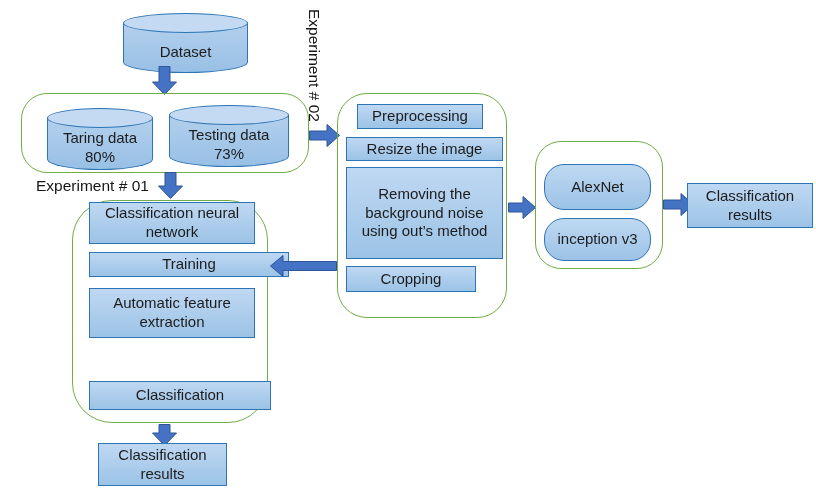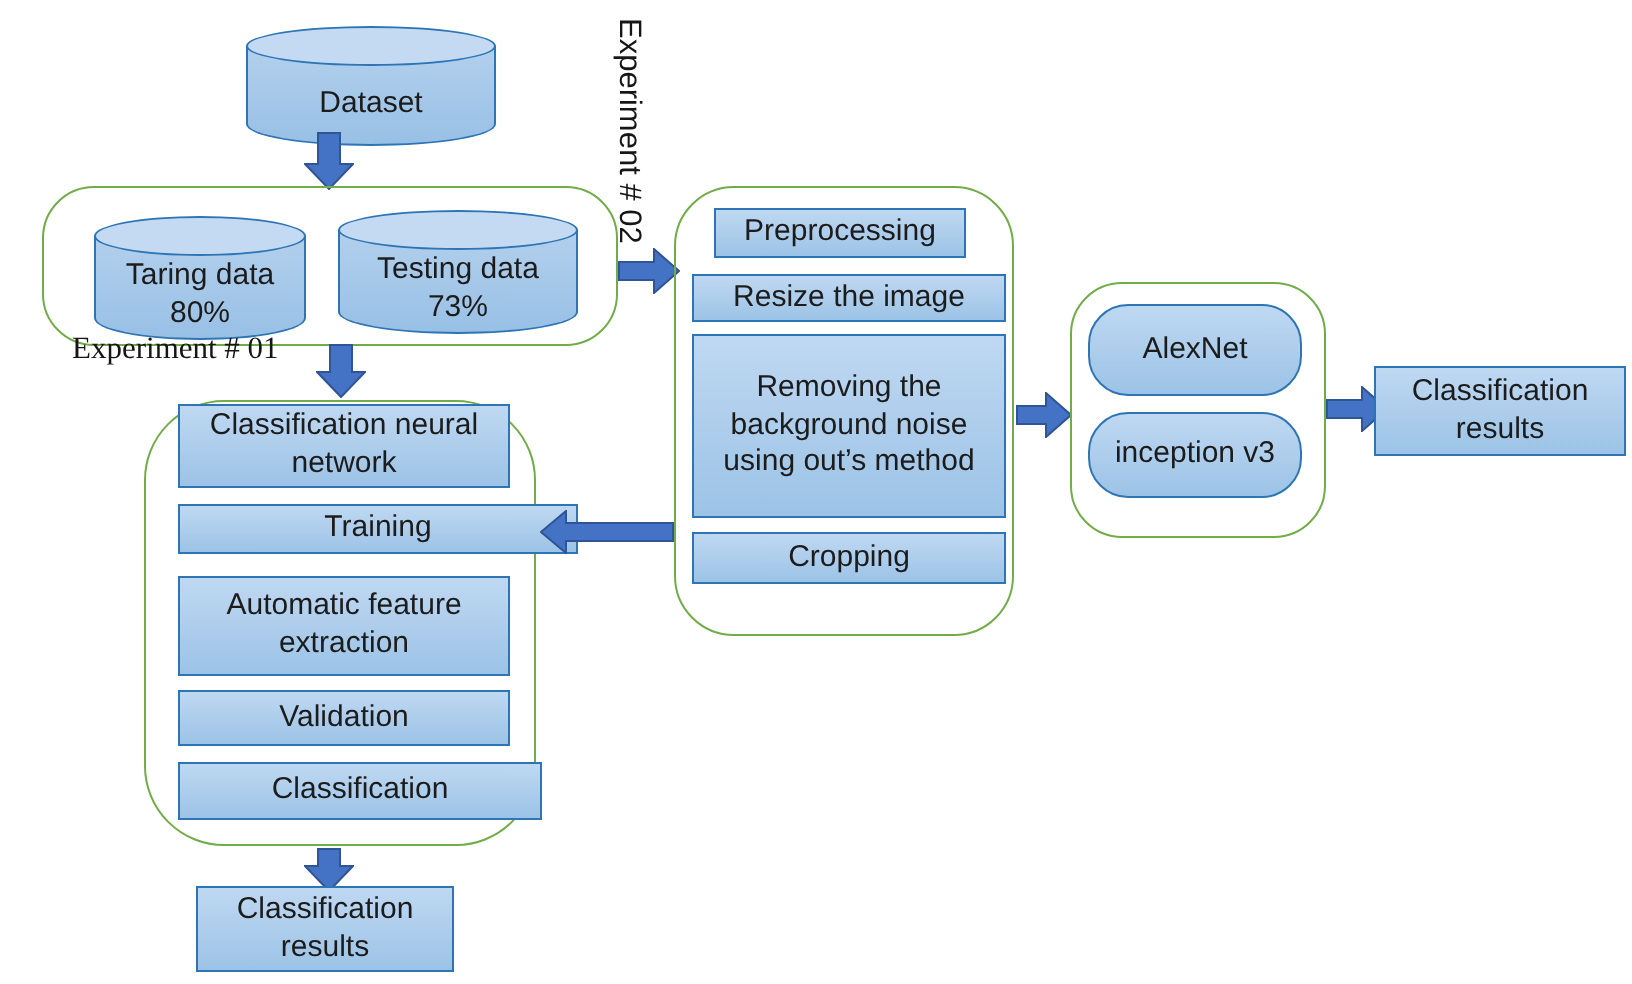--- a/index.html
+++ b/index.html
@@ -12,21 +12,21 @@
     position:absolute;border:1.6px solid #70AD47;background:transparent;
     box-sizing:border-box;
   }
   
   .box{
     position:absolute;border:1.5px solid #2E75B6;
     background:linear-gradient(to bottom,#BFD8F2 0%,#9CC3E6 100%);
     display:flex;align-items:center;justify-content:center;text-align:center;
     font-size:15px;line-height:1.25;box-sizing:border-box;padding:0 4px;
   }
-  .box.rounded{border-radius:20px;}
+  .box.rounded{border-radius:20px;margin-top:12px;}
   
   .cyl{position:absolute;}
   .cyl-body{
     position:absolute;left:0;right:0;top:10px;bottom:0;box-sizing:border-box;
     border:1.5px solid #2E75B6;border-top:none;
     border-radius:0 0 50% 50% / 0 0 11px 11px;
     background:linear-gradient(to bottom,#B3D0ED 0%,#98C0E5 100%);
   }
   .cyl-top{
     position:absolute;left:0;right:0;top:0;height:20px;box-sizing:border-box;
@@ -69,44 +69,41 @@
 80%</div>
   </div>
 
   <div class="cyl" style="left:169px;top:105px;width:120px;height:62px;">
     <div class="cyl-body"></div>
     <div class="cyl-top"></div>
     <div class="cyl-label">Testing data
 73%</div>
   </div>
 
-  <div class="label" style="left:36px;top:166px;font-family:Liberation Serif, serif;">Experiment # 01</div>
+  <div class="label" style="left:36px;top:177px;">Experiment # 01</div>
   <div class="label vertical" style="left:305px;top:4px;">Experiment # 02</div>
 
   <svg class="arr" style="left:158px;top:172px;" width="25" height="27">
     <polygon points="7,0.5 18,0.5 18,14 24.5,14 12.5,26.5 0.5,14 7,14"></polygon>
   </svg>
 
   <svg class="arr" style="left:309px;top:124px;" width="31" height="23">
     <polygon points="0.5,7 18,7 18,0.5 30.5,11.5 18,22.5 18,16 0.5,16"></polygon>
   </svg>
 
   <div class="container" style="left:72px;top:200px;width:196px;height:223px;border-radius:40px;"></div>
 
   <div class="box" style="left:89px;top:202px;width:166px;height:42px;text-align:center;">
     <span>Classification neural network</span>
   </div>
   <div class="box" style="left:89px;top:252px;width:200px;height:25px;">
     <span>Training</span>
   </div>
   <div class="box" style="left:89px;top:288px;width:166px;height:50px;">
     <span>Automatic feature extraction</span>
-  </div>
-  <div class="box" style="left:89px;top:345px;width:166px;height:28px;">
-    <span>Validation</span>
   </div>
   <div class="box" style="left:89px;top:381px;width:182px;height:29px;">
     <span>Classification</span>
   </div>
 
   <svg class="arr" style="left:152px;top:424px;" width="25" height="22">
     <polygon points="7,0.5 18,0.5 18,9 24.5,9 12.5,21.5 0.5,9 7,9"></polygon>
   </svg>
 
   <div class="box" style="left:98px;top:443px;width:129px;height:43px;">
@@ -117,21 +114,21 @@
 
   <div class="box" style="left:357px;top:104px;width:126px;height:25px;">
     <span>Preprocessing</span>
   </div>
   <div class="box" style="left:346px;top:137px;width:157px;height:24px;">
     <span>Resize the image</span>
   </div>
   <div class="box" style="left:346px;top:167px;width:157px;height:92px;">
     <span>Removing the background noise using out’s method</span>
   </div>
-  <div class="box" style="left:346px;top:266px;width:157px;height:26px;">
+  <div class="box" style="left:346px;top:266px;width:130px;height:26px;">
     <span>Cropping</span>
   </div>
 
   <svg class="arr" style="left:270px;top:255px;" width="67" height="22">
     <polygon points="66.5,6.5 13,6.5 13,0.5 0.5,11 13,21.5 13,15.5 66.5,15.5"></polygon>
   </svg>
 
   <svg class="arr" style="left:508px;top:196px;" width="28" height="23">
     <polygon points="0.5,7 15,7 15,0.5 27.5,11.5 15,22.5 15,16 0.5,16"></polygon>
   </svg>

